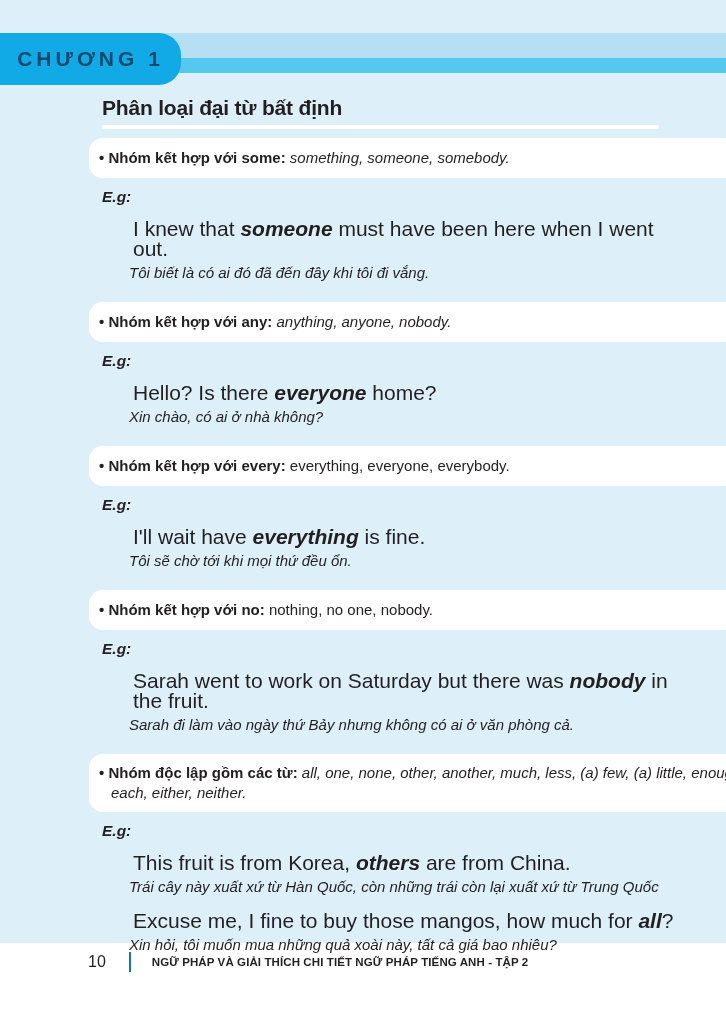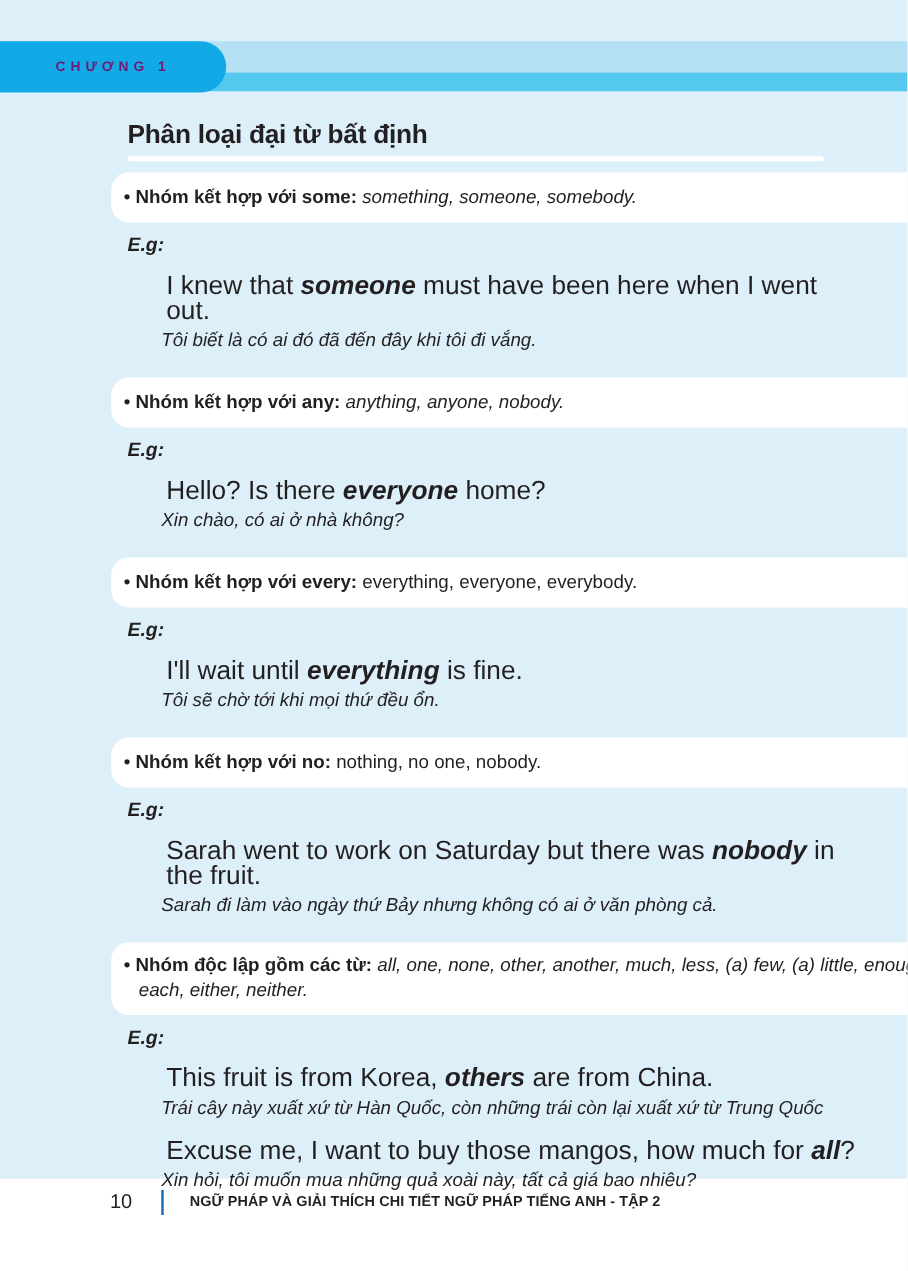--- a/index.html
+++ b/index.html
@@ -17,24 +17,24 @@
     font-family:"Liberation Sans","DejaVu Sans",sans-serif;
     color:var(--text);
     background:#ffffff;
   }
   .page{position:relative;width:726px;height:1017px;background:#ffffff;overflow:hidden;}
   .blue-area{position:absolute;top:0;left:0;width:726px;height:943px;background:var(--page-bg);}
   
   .band-light{position:absolute;top:33px;left:0;width:726px;height:25px;background:var(--band-light);}
   .band-dark{position:absolute;top:58px;left:0;width:726px;height:15px;background:var(--band-dark);}
   .chapter-badge{
-    position:absolute;top:33px;left:0;width:181px;height:41px;
+    position:absolute;top:33px;left:0;width:181px;height:52px;
     background:var(--badge-blue);
     border-radius:0 22px 22px 0;
-    color:#701a75;font-weight:bold;font-size:11px;letter-spacing:4px;
+    color:#0c4a6e;font-weight:bold;font-size:21px;letter-spacing:4px;
     display:flex;align-items:center;justify-content:center;
   }
   
   .main{position:absolute;top:0;left:14px;width:726px;}
   .page-title{
     margin:96px 0 0 88px;
     font-size:21px;font-weight:bold;color:var(--text);
     letter-spacing:-0.2px;
   }
   .title-underline{margin:5px 0 0 88px;width:557px;height:4px;background:#ffffff;border-radius:2px;}
@@ -115,21 +115,21 @@
 </div>
   </section>
 
   <section class="group">
     <div class="rule-box">
       <p class="rule-text"><span class="rule-bullet">•</span> <b class="rule-label">Nhóm kết hợp với every:</b> <span class="rule-words">everything, everyone, everybody.</span></p>
     </div>
     <p class="eg-label">E.g:</p>
     <div class="examples">
   <div class="example-pair">
-    <p class="en"><span class="pre">I'll wait until </span><span class="kw">everything</span><span class="post"> is fine.</span></p>
+    <p class="en"><span class="pre">I'll wait have </span><span class="kw">everything</span><span class="post"> is fine.</span></p>
     <p class="vi">Tôi sẽ chờ tới khi mọi thứ đều ổn.</p>
   </div>
 </div>
   </section>
 
   <section class="group">
     <div class="rule-box">
       <p class="rule-text"><span class="rule-bullet">•</span> <b class="rule-label">Nhóm kết hợp với no:</b> <span class="rule-words">nothing, no one, nobody.</span></p>
     </div>
     <p class="eg-label">E.g:</p>
@@ -146,21 +146,21 @@
       <p class="rule-text"><span class="rule-bullet">•</span> <b class="rule-label">Nhóm độc lập gồm các từ:</b> <span class="rule-words italic">all, one, none, other, another, much, less, (a) few, (a) little, enough, each, either, neither.</span></p>
     </div>
     <p class="eg-label">E.g:</p>
     <div class="examples">
   <div class="example-pair">
     <p class="en"><span class="pre">This fruit is from Korea, </span><span class="kw">others</span><span class="post"> are from China.</span></p>
     <p class="vi">Trái cây này xuất xứ từ Hàn Quốc, còn những trái còn lại xuất xứ từ Trung Quốc</p>
   </div>
 
   <div class="example-pair">
-    <p class="en"><span class="pre">Excuse me, I want to buy those mangos, how much for </span><span class="kw">all</span><span class="post">?</span></p>
+    <p class="en"><span class="pre">Excuse me, I fine to buy those mangos, how much for </span><span class="kw">all</span><span class="post">?</span></p>
     <p class="vi">Xin hỏi, tôi muốn mua những quả xoài này, tất cả giá bao nhiêu?</p>
   </div>
 </div>
   </section>
 </div>
   </div>
 
   <div class="footer">
     <span class="page-number">10</span>
     <span class="footer-sep"></span>

